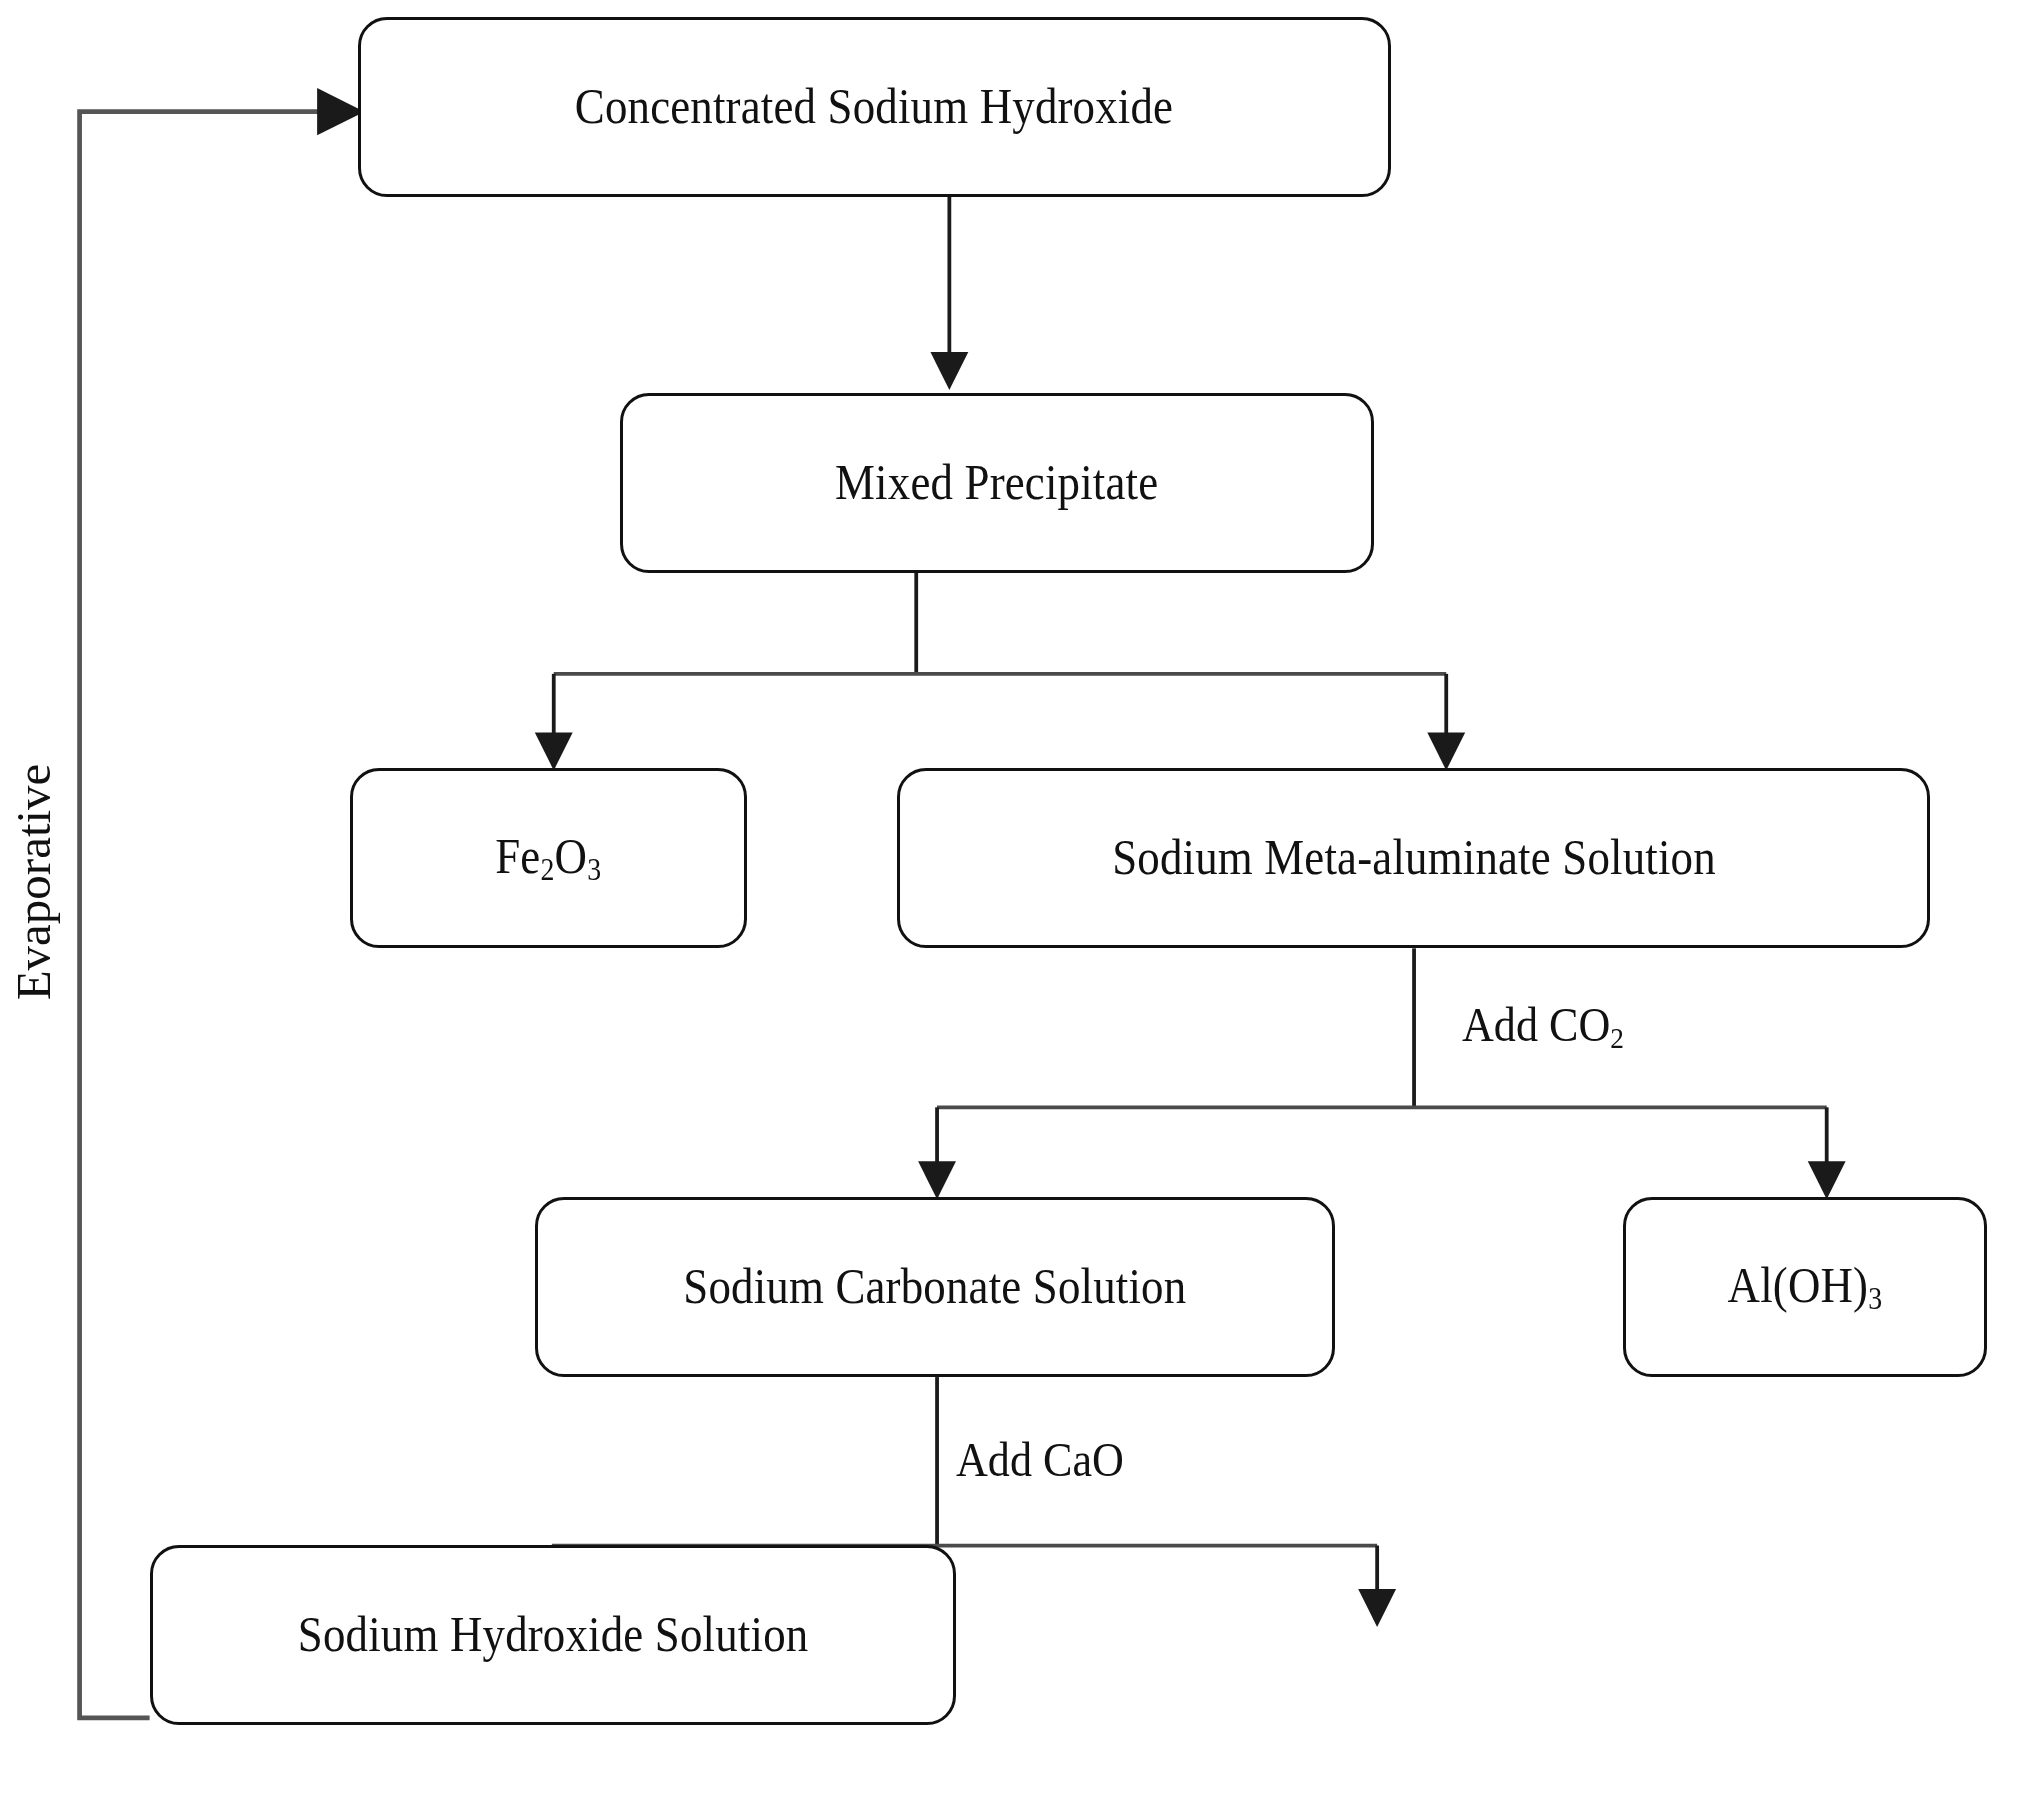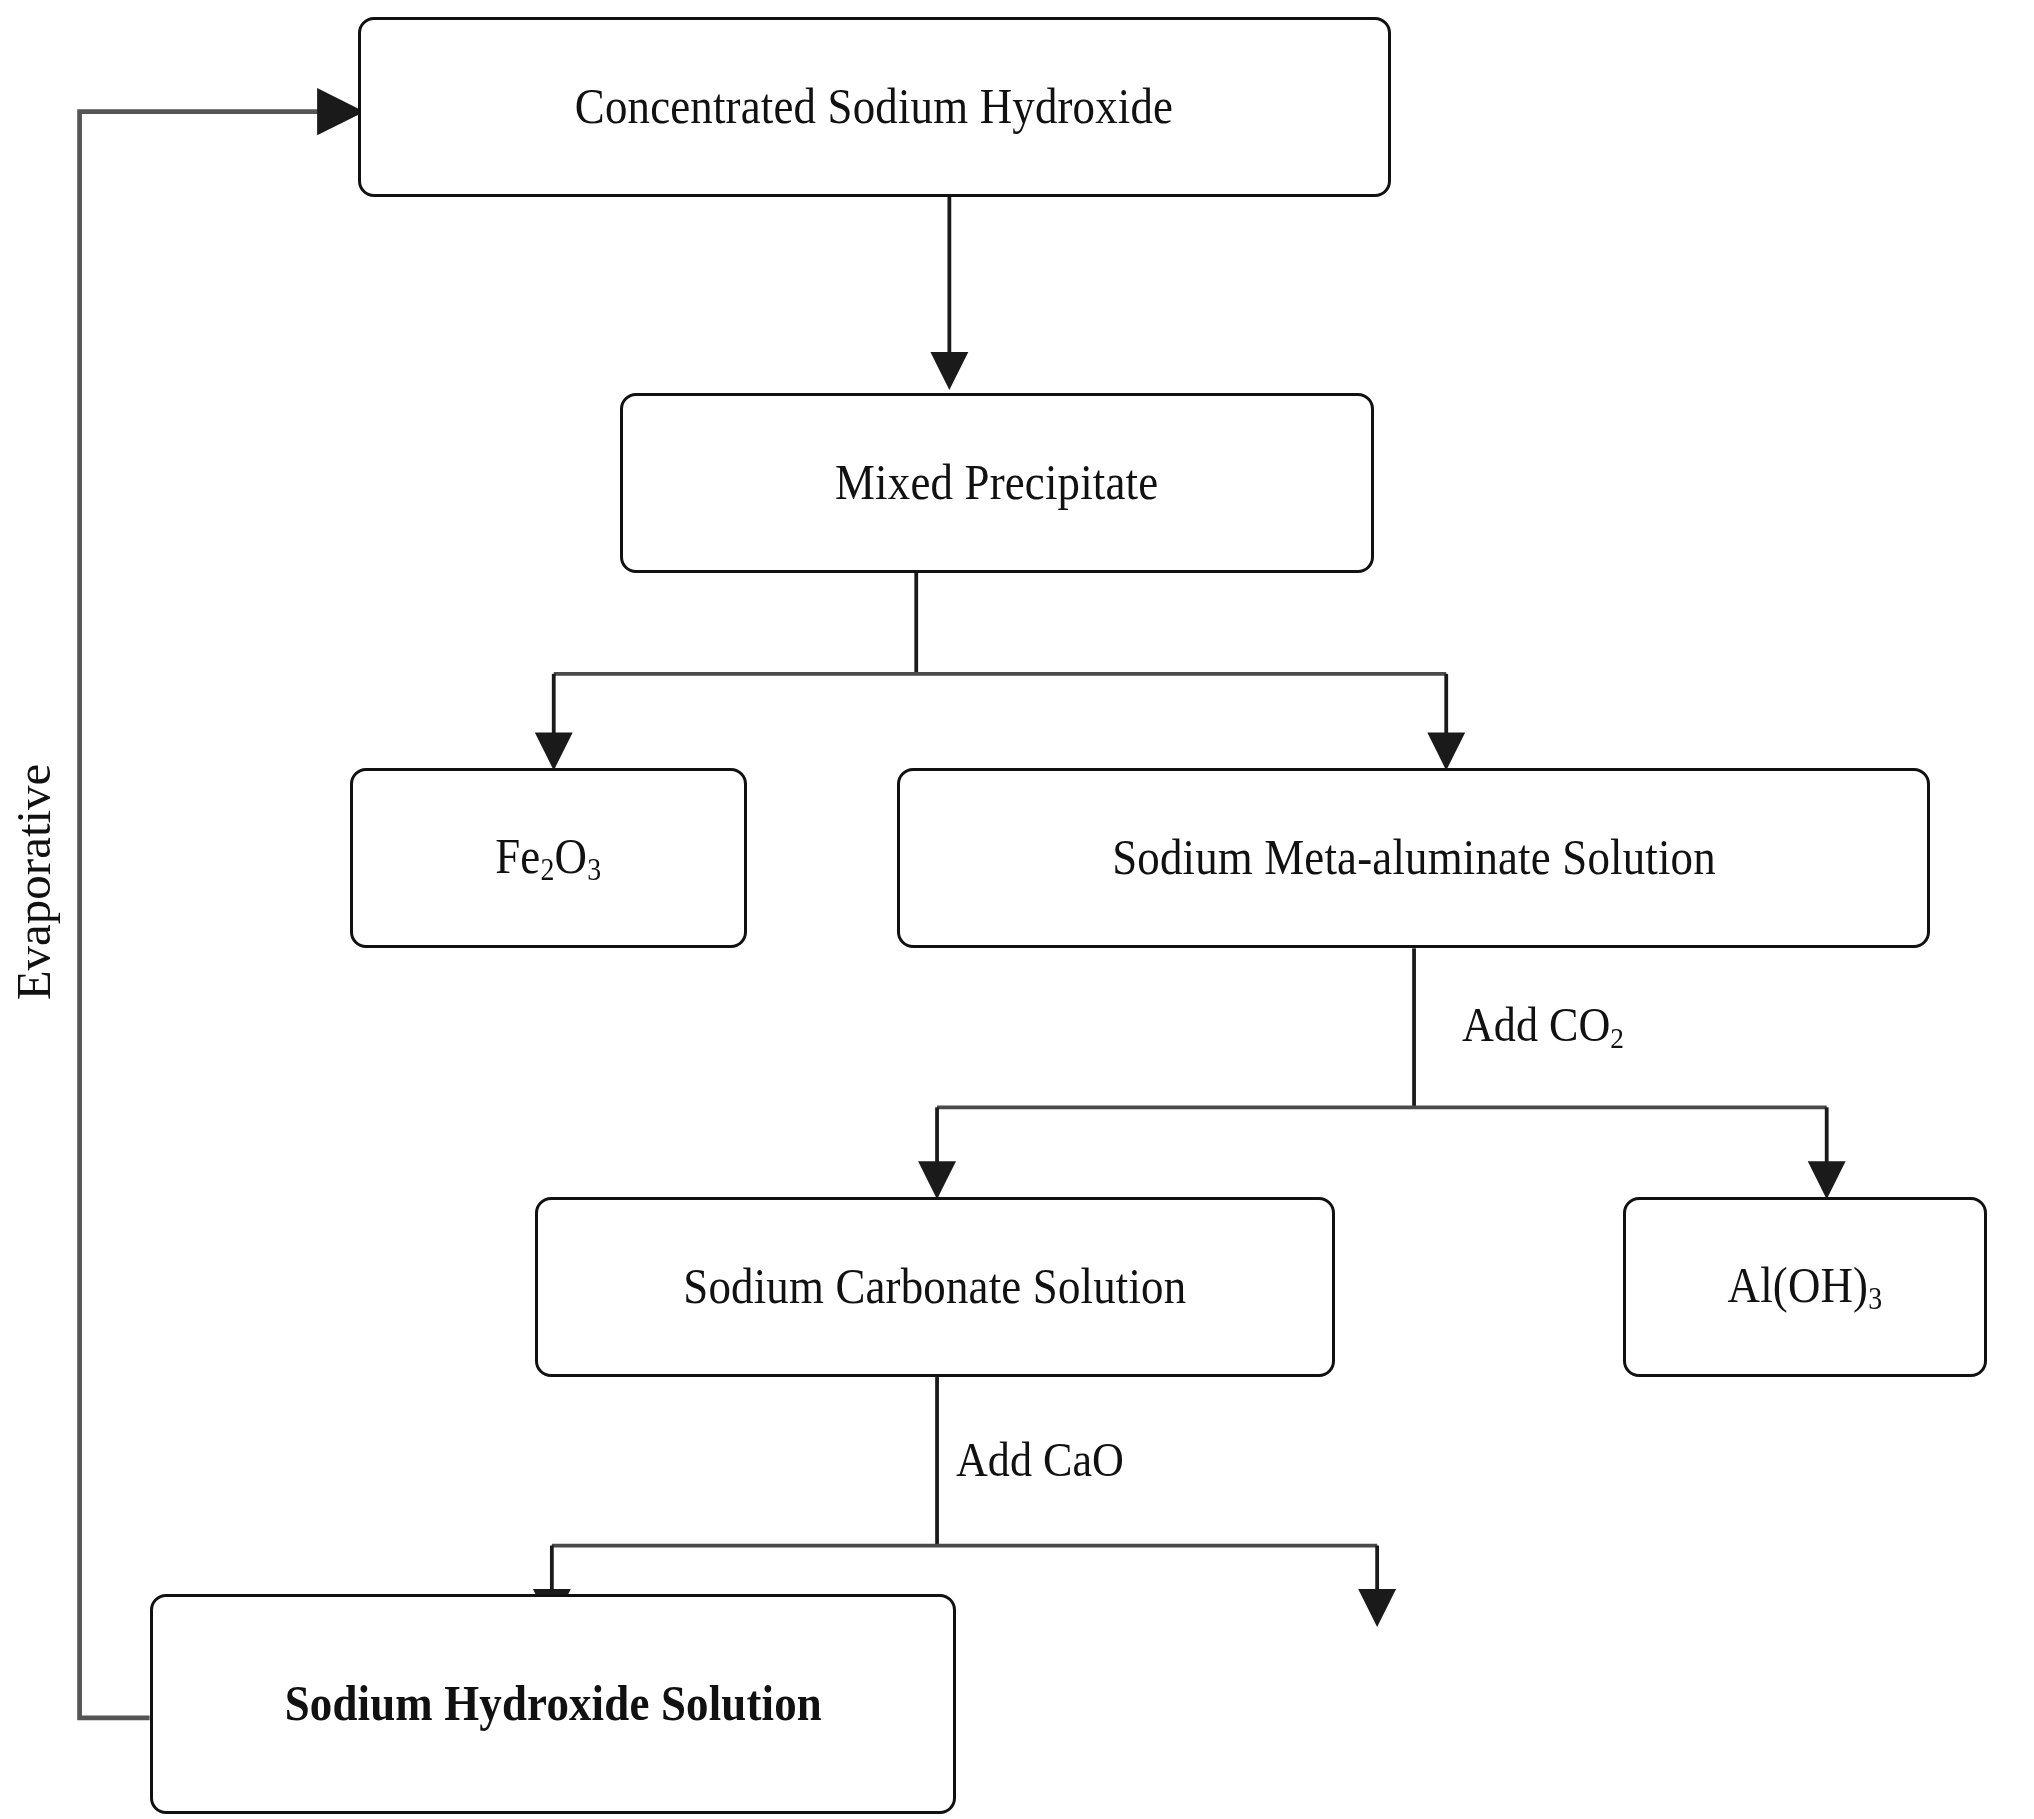--- a/index.html
+++ b/index.html
@@ -20,21 +20,21 @@
     top: 0;
     left: 0;
     width: 2035px;
     height: 1820px;
     pointer-events: none;
   }
   .node {
     position: absolute;
     box-sizing: border-box;
     border: 3.8px solid #111111;
-    border-radius: 16px;
+    border-radius: 29px;
     background: #ffffff;
     display: flex;
     align-items: center;
     justify-content: center;
     text-align: center;
   }
   .node .node-label {
     font-family: "Liberation Serif", "DejaVu Serif", serif;
     font-size: 51px;
     color: #111111;
@@ -132,21 +132,21 @@
   </div>
 
   <div class="node" style="left:897px; top:768px; width:1033px; height:180px;">
     <span class="node-label">Sodium Meta-aluminate  Solution</span>
   </div>
 
   <div class="node" style="left:1623px; top:1197px; width:364px; height:180px;">
     <span class="node-label">Al(OH)<sub>3</sub></span>
   </div>
 
-  <div class="node" style="left:150px; top:1594px; width:806px; height:220px;font-weight:bold;">
+  <div class="node" style="left:150px; top:1545px; width:806px; height:180px;">
     <span class="node-label">Sodium Hydroxide Solution</span>
   </div>
 
 
   <div class="edge-label" style="left:1462px; top:996px;">Add CO<sub>2</sub></div>
 
   <div class="edge-label" style="left:956px; top:1431px;">Add CaO</div>
 
   <div class="side-label" style="left:33px; top:882px; transform-origin:left top; transform:rotate(-90deg) translate(-50%, -50%);">Evaporative</div>
 

